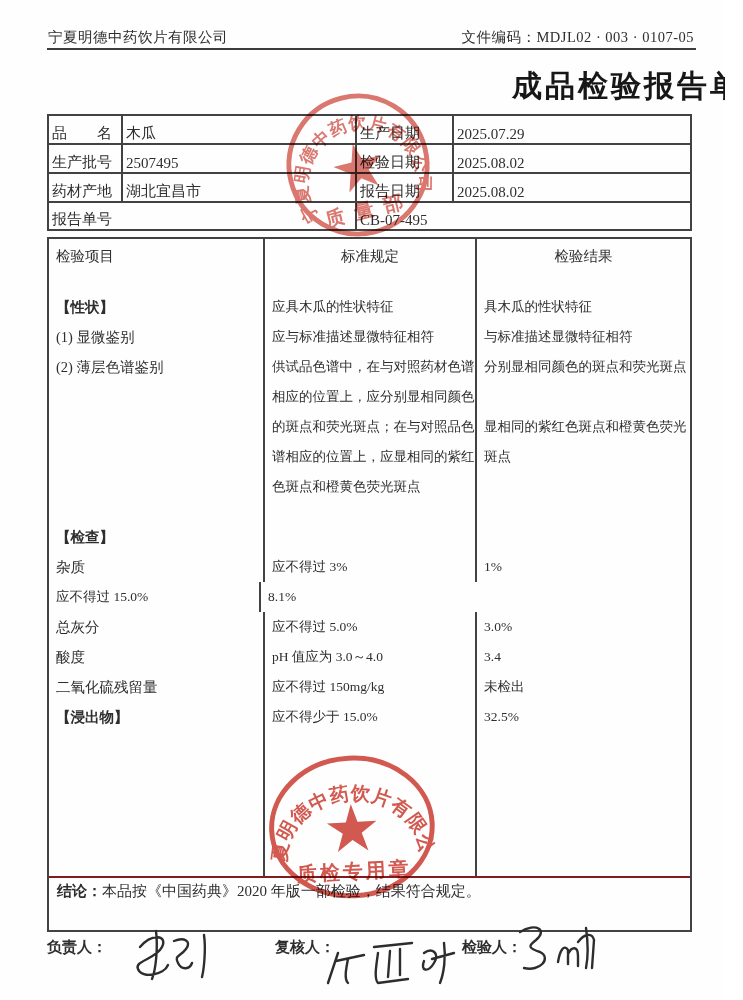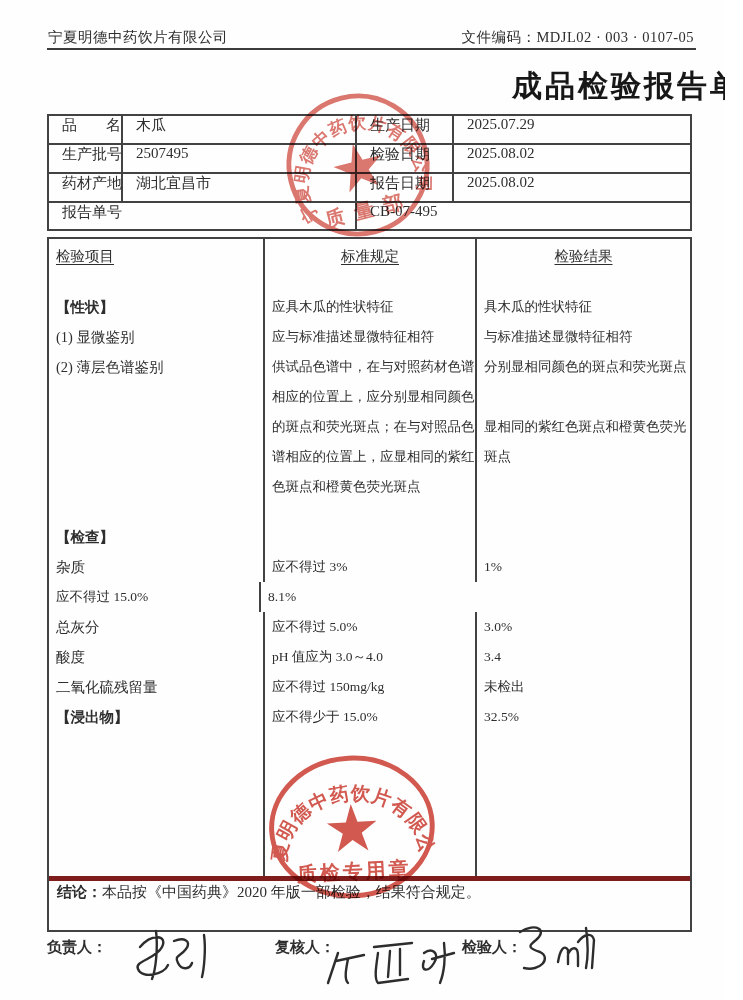--- a/index.html
+++ b/index.html
@@ -14,42 +14,42 @@
          display:flex; justify-content:space-between; font-size:14.5px; letter-spacing:.5px; }
   .hdr-rule { position:absolute; top:48px; left:47px; width:649px; border-top:2px solid #3c3c3c; }
   .title { position:absolute; top:66px; left:0; width:743px; text-align:right;
            font-size:30px; font-weight:bold; letter-spacing:3px; color:#171717; }
 
   
   .info { position:absolute; left:47px; top:114px; width:645px; height:117px;
           border:2px solid #424242; display:grid;
           grid-template-columns:74px 234px 97px 236px;
           grid-template-rows:29px 29px 29px 26px; font-size:15px; }
-  .info .cell { display:flex; align-items:flex-start; padding-left:13px; white-space:nowrap; }
+  .info .cell { display:flex; align-items:flex-end; padding-left:3px; white-space:nowrap; }
   .info .br { border-right:2px solid #424242; }
   .info .bb { border-bottom:2px solid #424242; }
   .sp2 { grid-column:span 2; }
   .jlabel { display:inline-block; width:60px; text-align:justify; text-align-last:justify; }
 
   
   .main { position:absolute; left:47px; top:237px; width:645px; height:695px;
           border:2px solid #424242; font-size:13.5px; }
   .mrow { display:flex; height:30px; }
   .mrow.hdr-row { height:35px; }
   .mrow.gap-row { height:18px; }
   .mrow.sp-row { height:20px; }
   .mrow.stamp-row { height:144px; }
   .mcell { display:flex; align-items:center; padding-left:7px; white-space:nowrap; overflow:visible; }
   .c1 { width:216px; border-right:2px solid #424242; font-size:14.5px; }
   .c2 { width:212px; border-right:2px solid #424242; }
   .c3 { width:213px; }
   .cen { justify-content:center; padding-left:0; }
-  .u { text-decoration:underline; text-underline-offset:3px; font-size:14.5px; }
+  .u { text-underline-offset:3px; font-size:14.5px; }
   .b { font-weight:bold; }
-  .concl { display:flex; align-items:center; height:28px; border-top:5px solid #7f1d1d;
+  .concl { display:flex; align-items:center; height:28px; border-top:2px solid #7f1d1d;
            padding-left:8px; font-size:15px; white-space:nowrap; }
   .concl .lbl { font-weight:bold; }
 
   
   .signs { position:absolute; left:47px; top:938px; width:646px; font-size:15px; }
   .signs span { position:absolute; white-space:nowrap;font-weight:bold; }
   .sig-svg { position:absolute; }
   .sig-svg path { fill:none; stroke:#2d2d2d; stroke-width:2.4; stroke-linecap:round; stroke-linejoin:round; }
 
   

